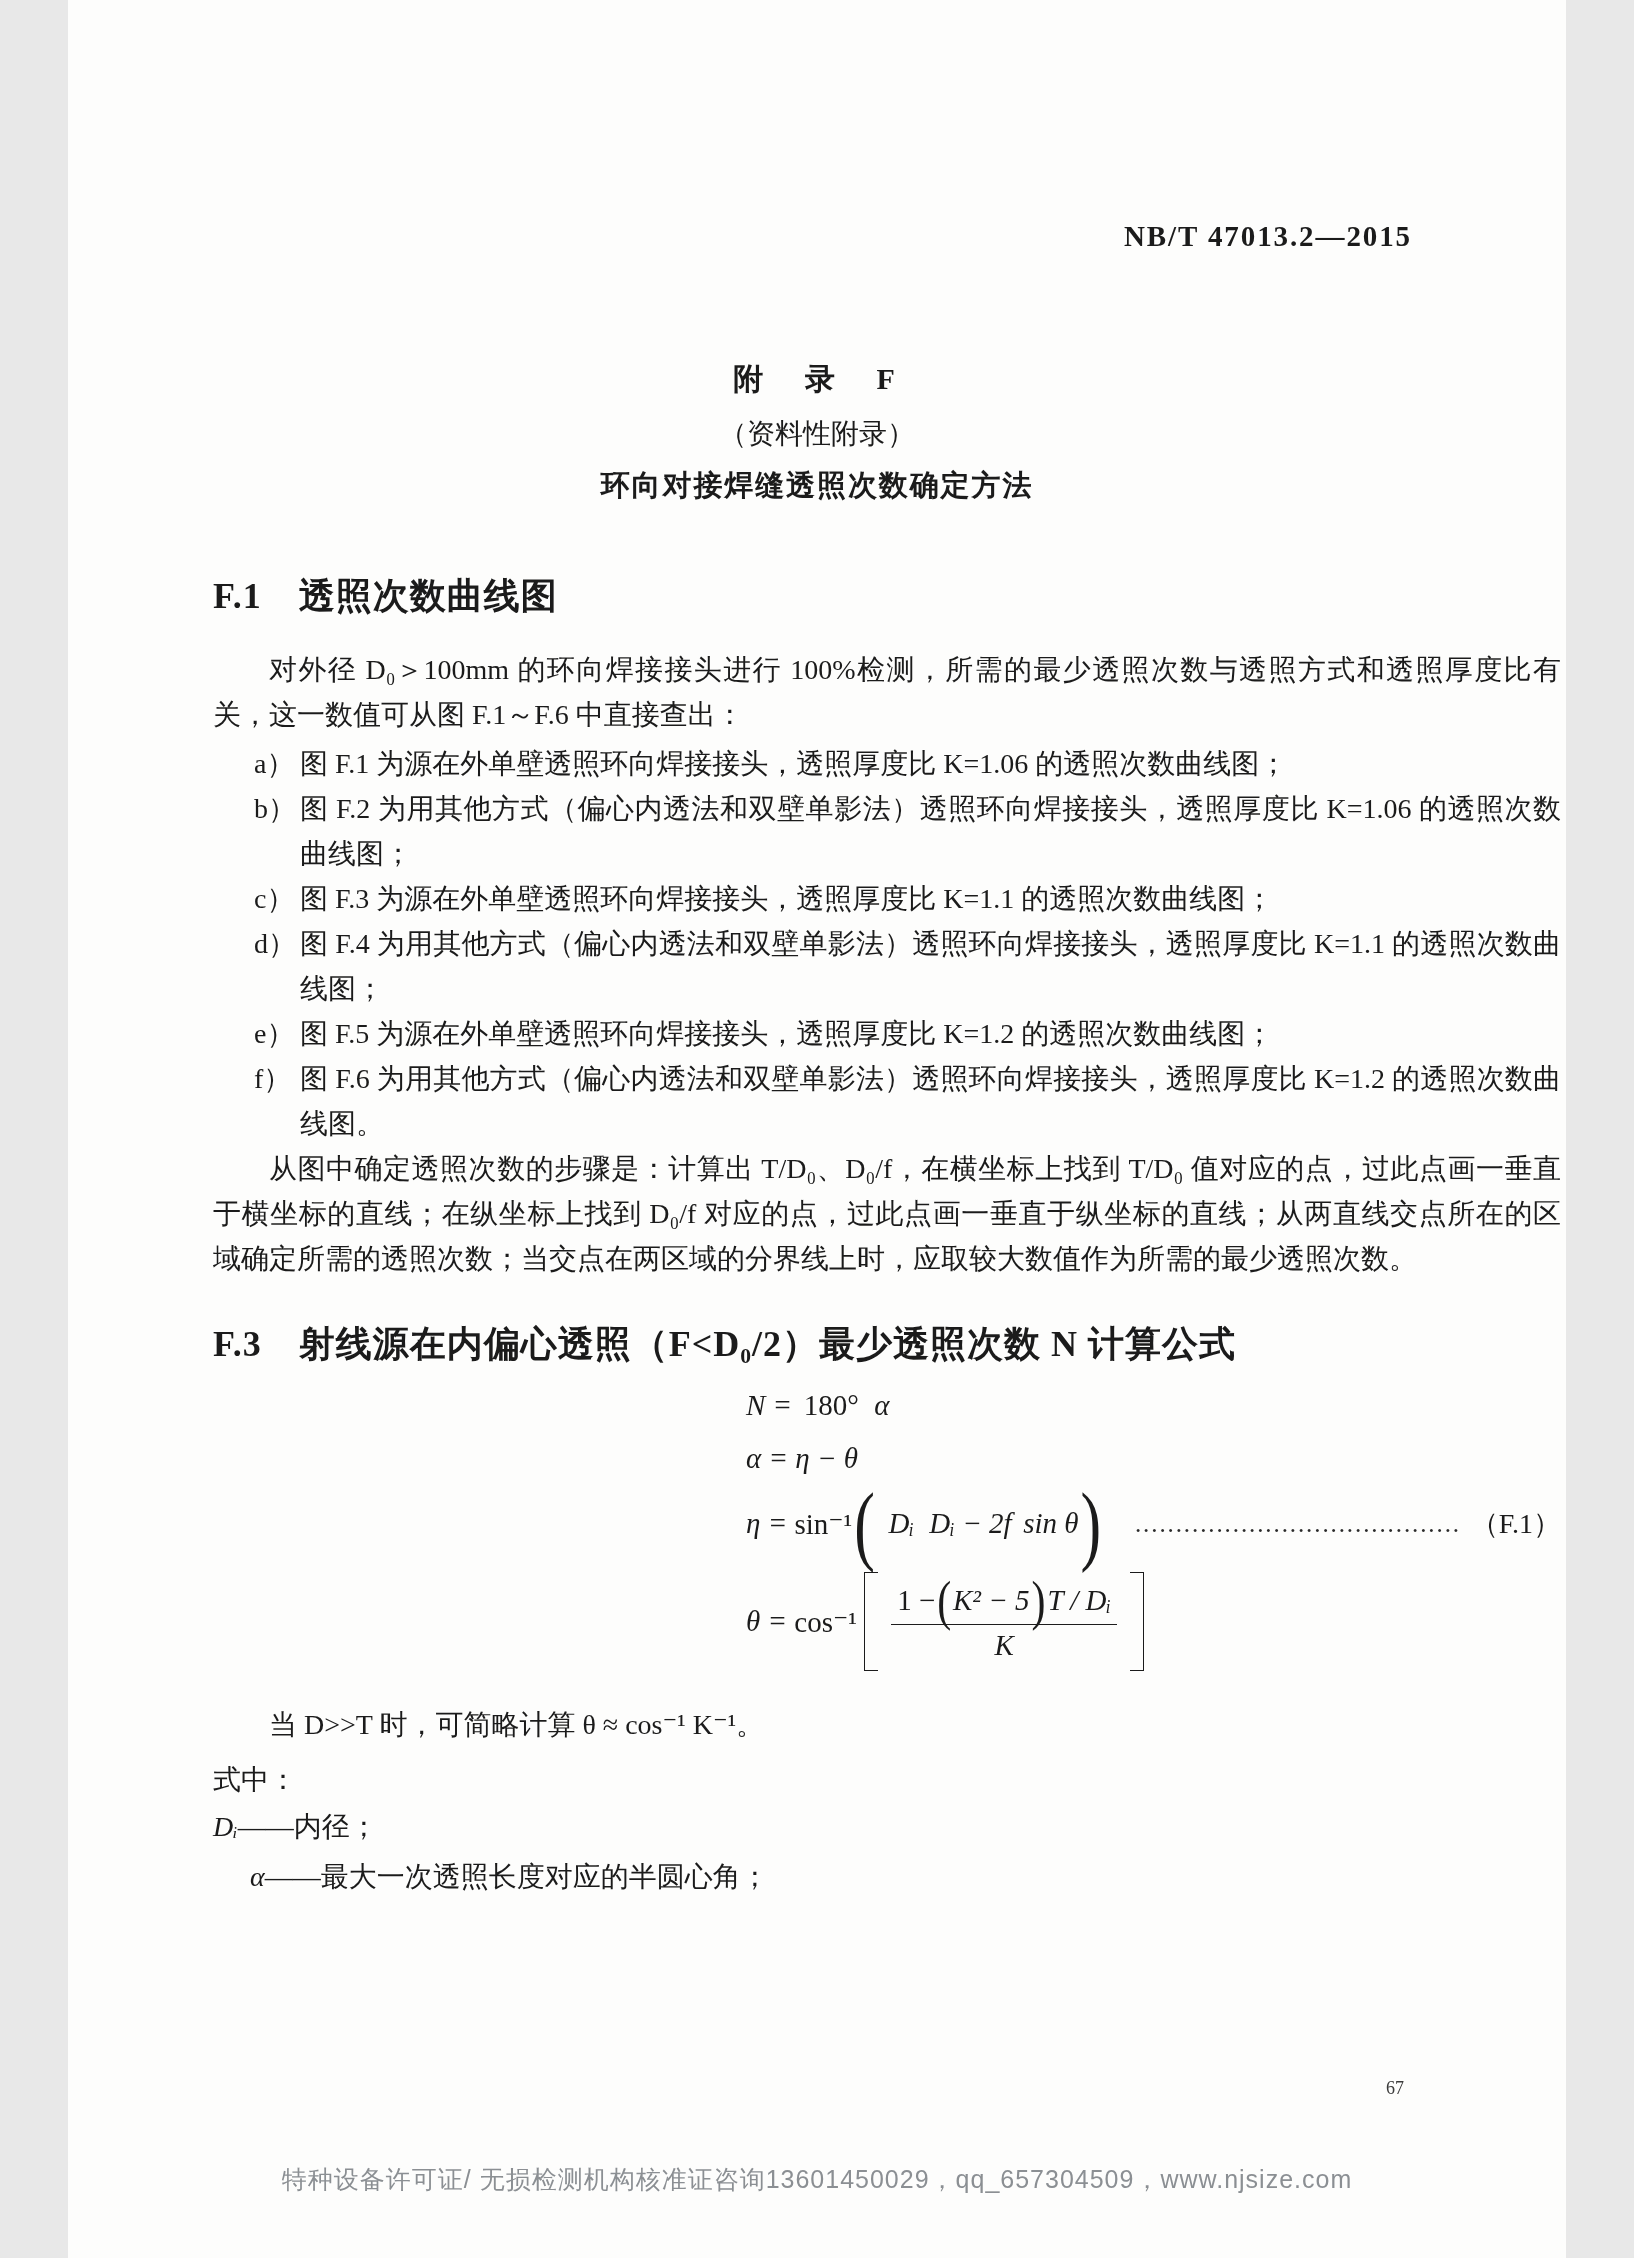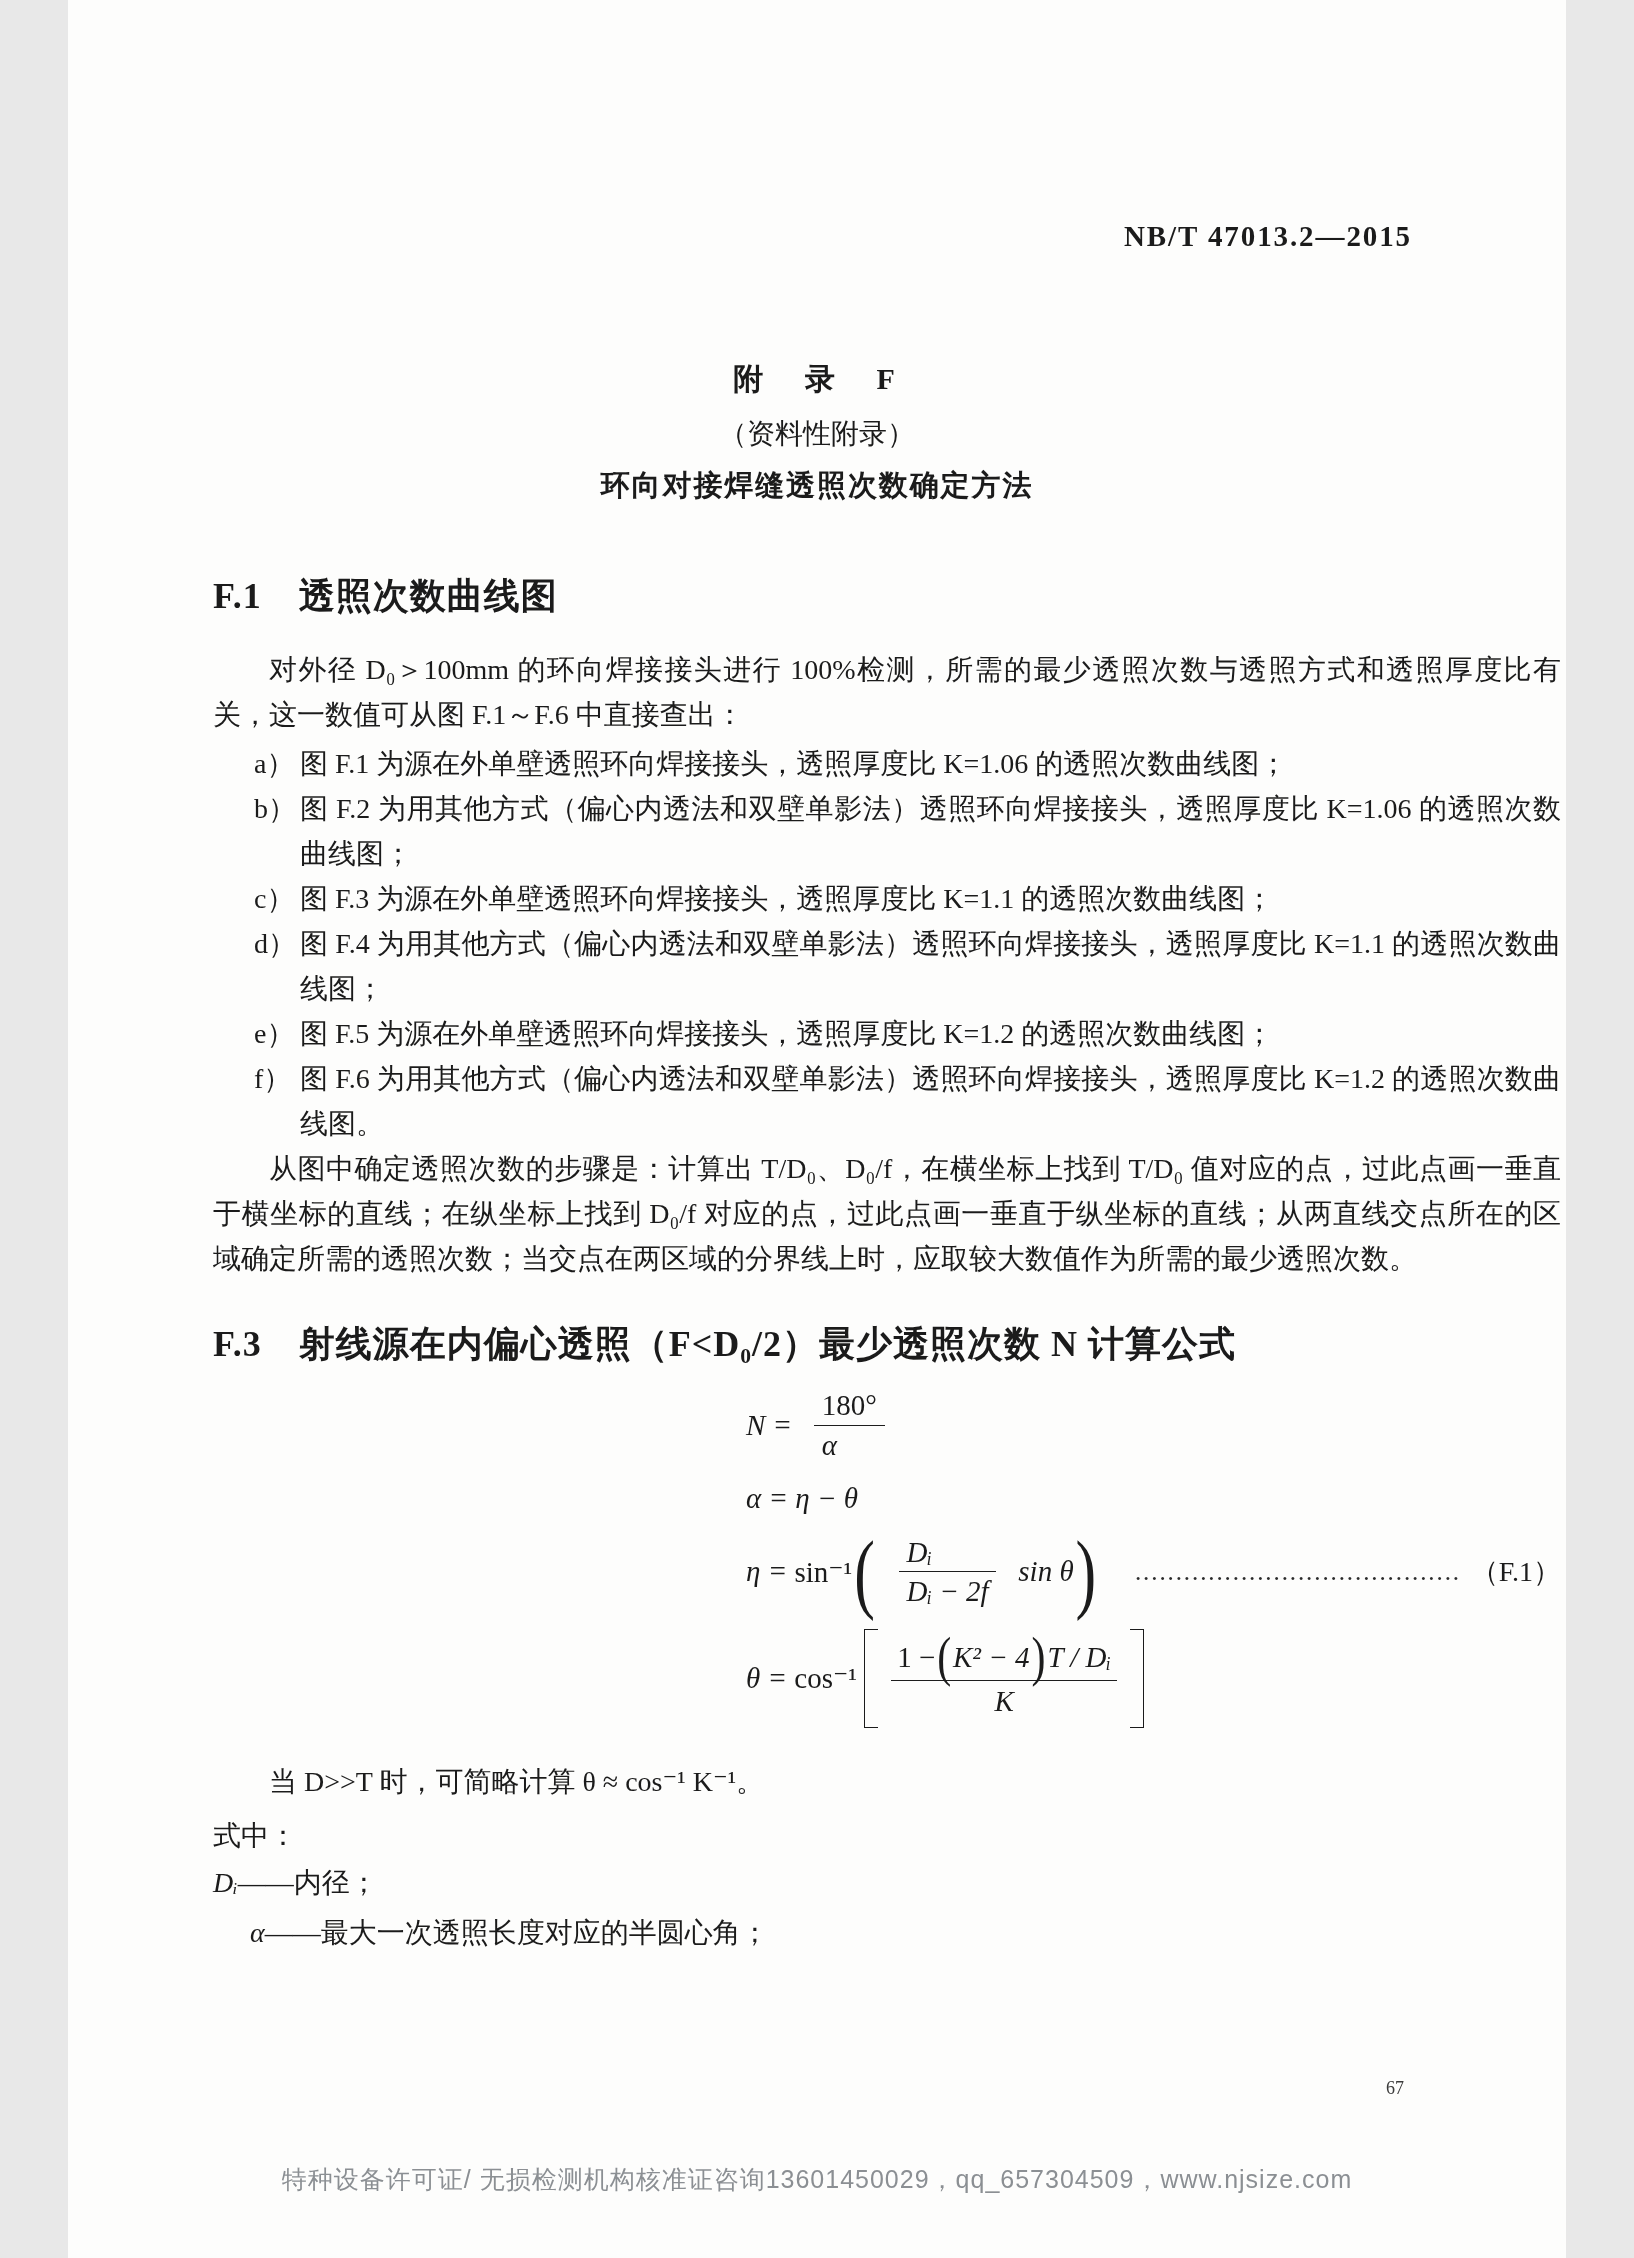--- a/index.html
+++ b/index.html
@@ -21,21 +21,21 @@
   .li-label{flex:0 0 46px;}
   .li-text{flex:1;text-align:justify;}
   .sec2-heading{margin-top:37px;}
   .sec3-heading{margin-top:39px;margin-bottom:17.4px;}
   
   .formulas{margin-left:533px;font-size:29px;}
   .frow{display:flex;align-items:center;margin-top:17.4px;}
   .frow.first{margin-top:5.8px;}
   .it{font-style:italic;}
   .fn{font-style:normal;}
-  .frac{display:inline-flex;flex-direction:column;align-items:flex-start;margin:0 22px;vertical-align:middle;}
+  .frac{display:inline-flex;flex-direction:row;align-items:flex-start;margin:0 4px;vertical-align:middle;}
   .frac .num,.frac .den{padding:2.9px 7.7px;white-space:nowrap;}
   .frac .bar{align-self:stretch;height:0;border-top:1.9px solid #1d1d1d;}
   .bigp{display:inline-block;font-size:62px;line-height:1;transform:scaleY(1.45);transform-origin:center;font-weight:300;margin:0 1.9px;}
   .midp{display:inline-block;font-size:42px;line-height:1;transform:scaleY(1.3);transform-origin:center;font-weight:300;margin:0 1.9px;}
   .sqbr{align-self:stretch;width:12.6px;border:1.9px solid #1b1b1b;}
   .sqbr-left{border-right:none;margin-right:7.7px;}
   .sqbr-right{border-left:none;margin-left:7.7px;}
   .theta-inner{display:flex;flex-direction:column;align-items:center;padding:5.8px 5.8px;}
   .numline{display:flex;align-items:center;white-space:nowrap;padding:1.9px 5.8px;}
   .leader-wrap{margin-left:auto;display:flex;align-items:center;white-space:nowrap;}
@@ -135,21 +135,21 @@
       </div>
 
       <div class="frow">
         <span class="it">θ =</span>&nbsp;
         <span class="fn">cos⁻¹</span>&nbsp;
         <span class="sqbr sqbr-left"></span>
         <span class="theta-inner">
           <span class="numline">
             <span class="fn">1 −</span>
             <span class="midp">(</span>
-            <span class="it">K² − 4</span>
+            <span class="it">K² − 5</span>
             <span class="midp">)</span>
             <span class="it">T / Dᵢ</span>
           </span>
           <span class="bar" style="align-self:stretch;border-top:1.9px solid #1d1d1d;height:0;"></span>
           <span class="it" style="padding:3.9px 5.8px;">K</span>
         </span>
         <span class="sqbr sqbr-right"></span>
       </div>
 
     </div>

